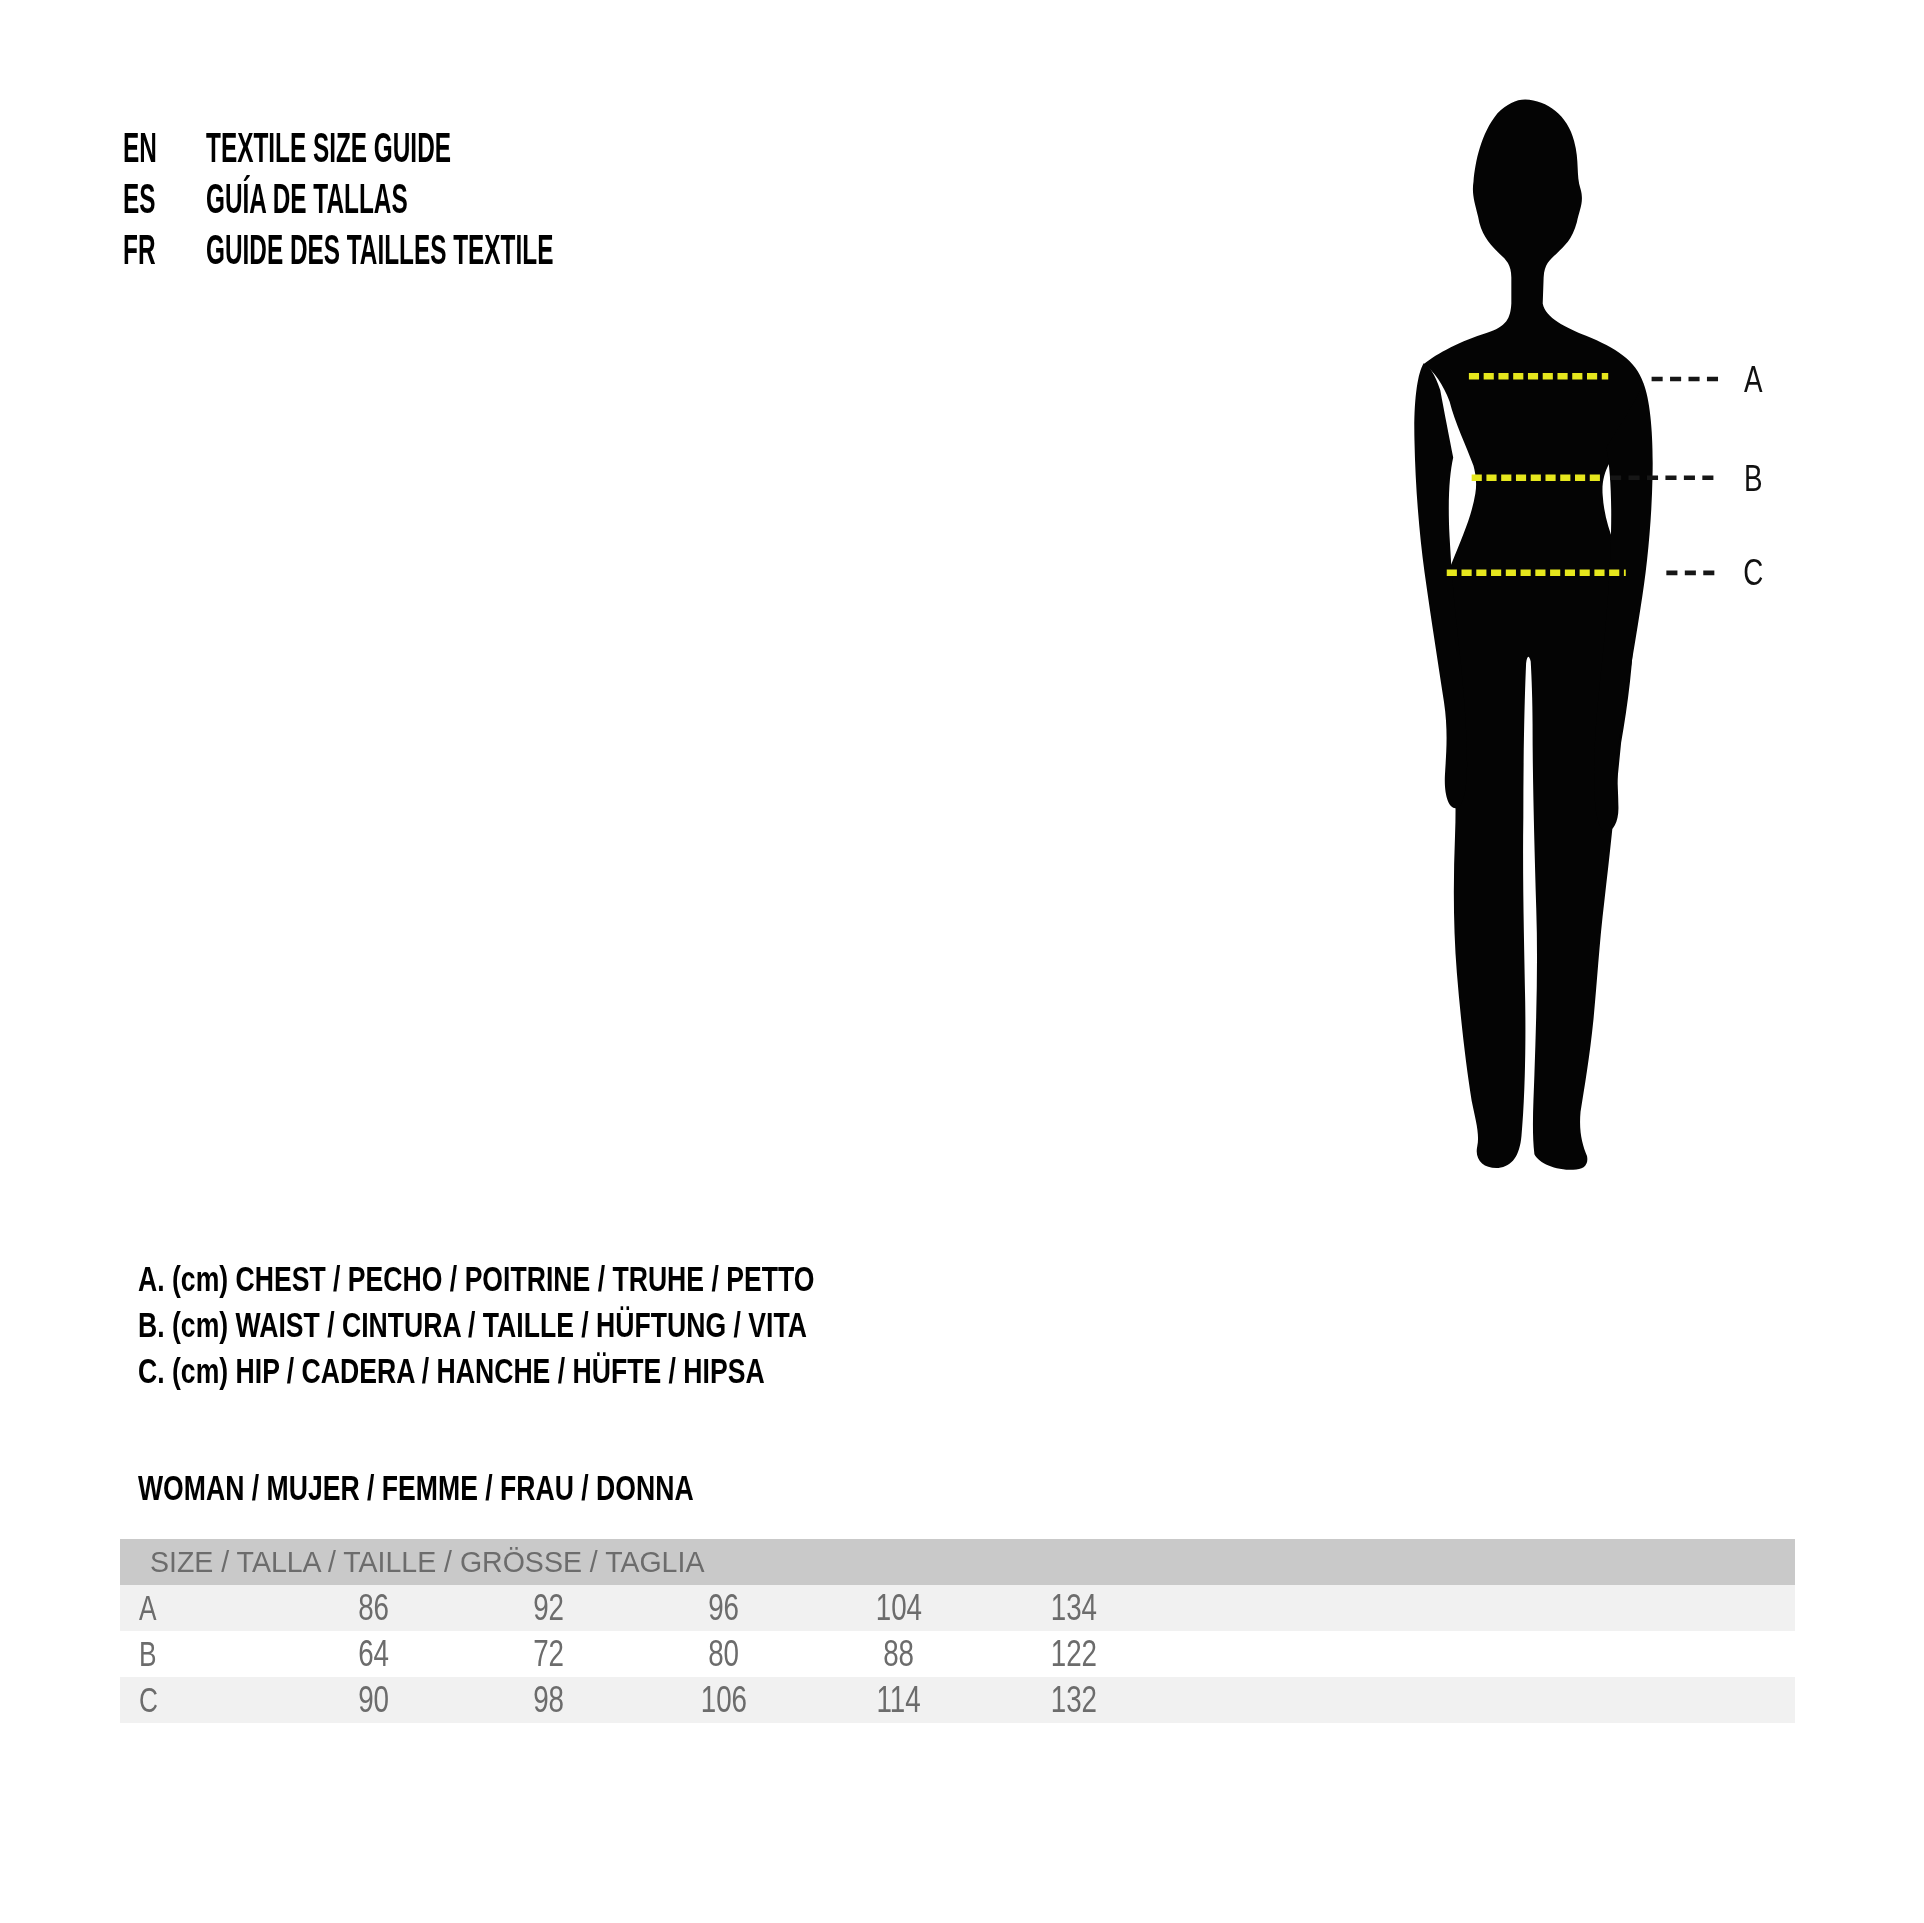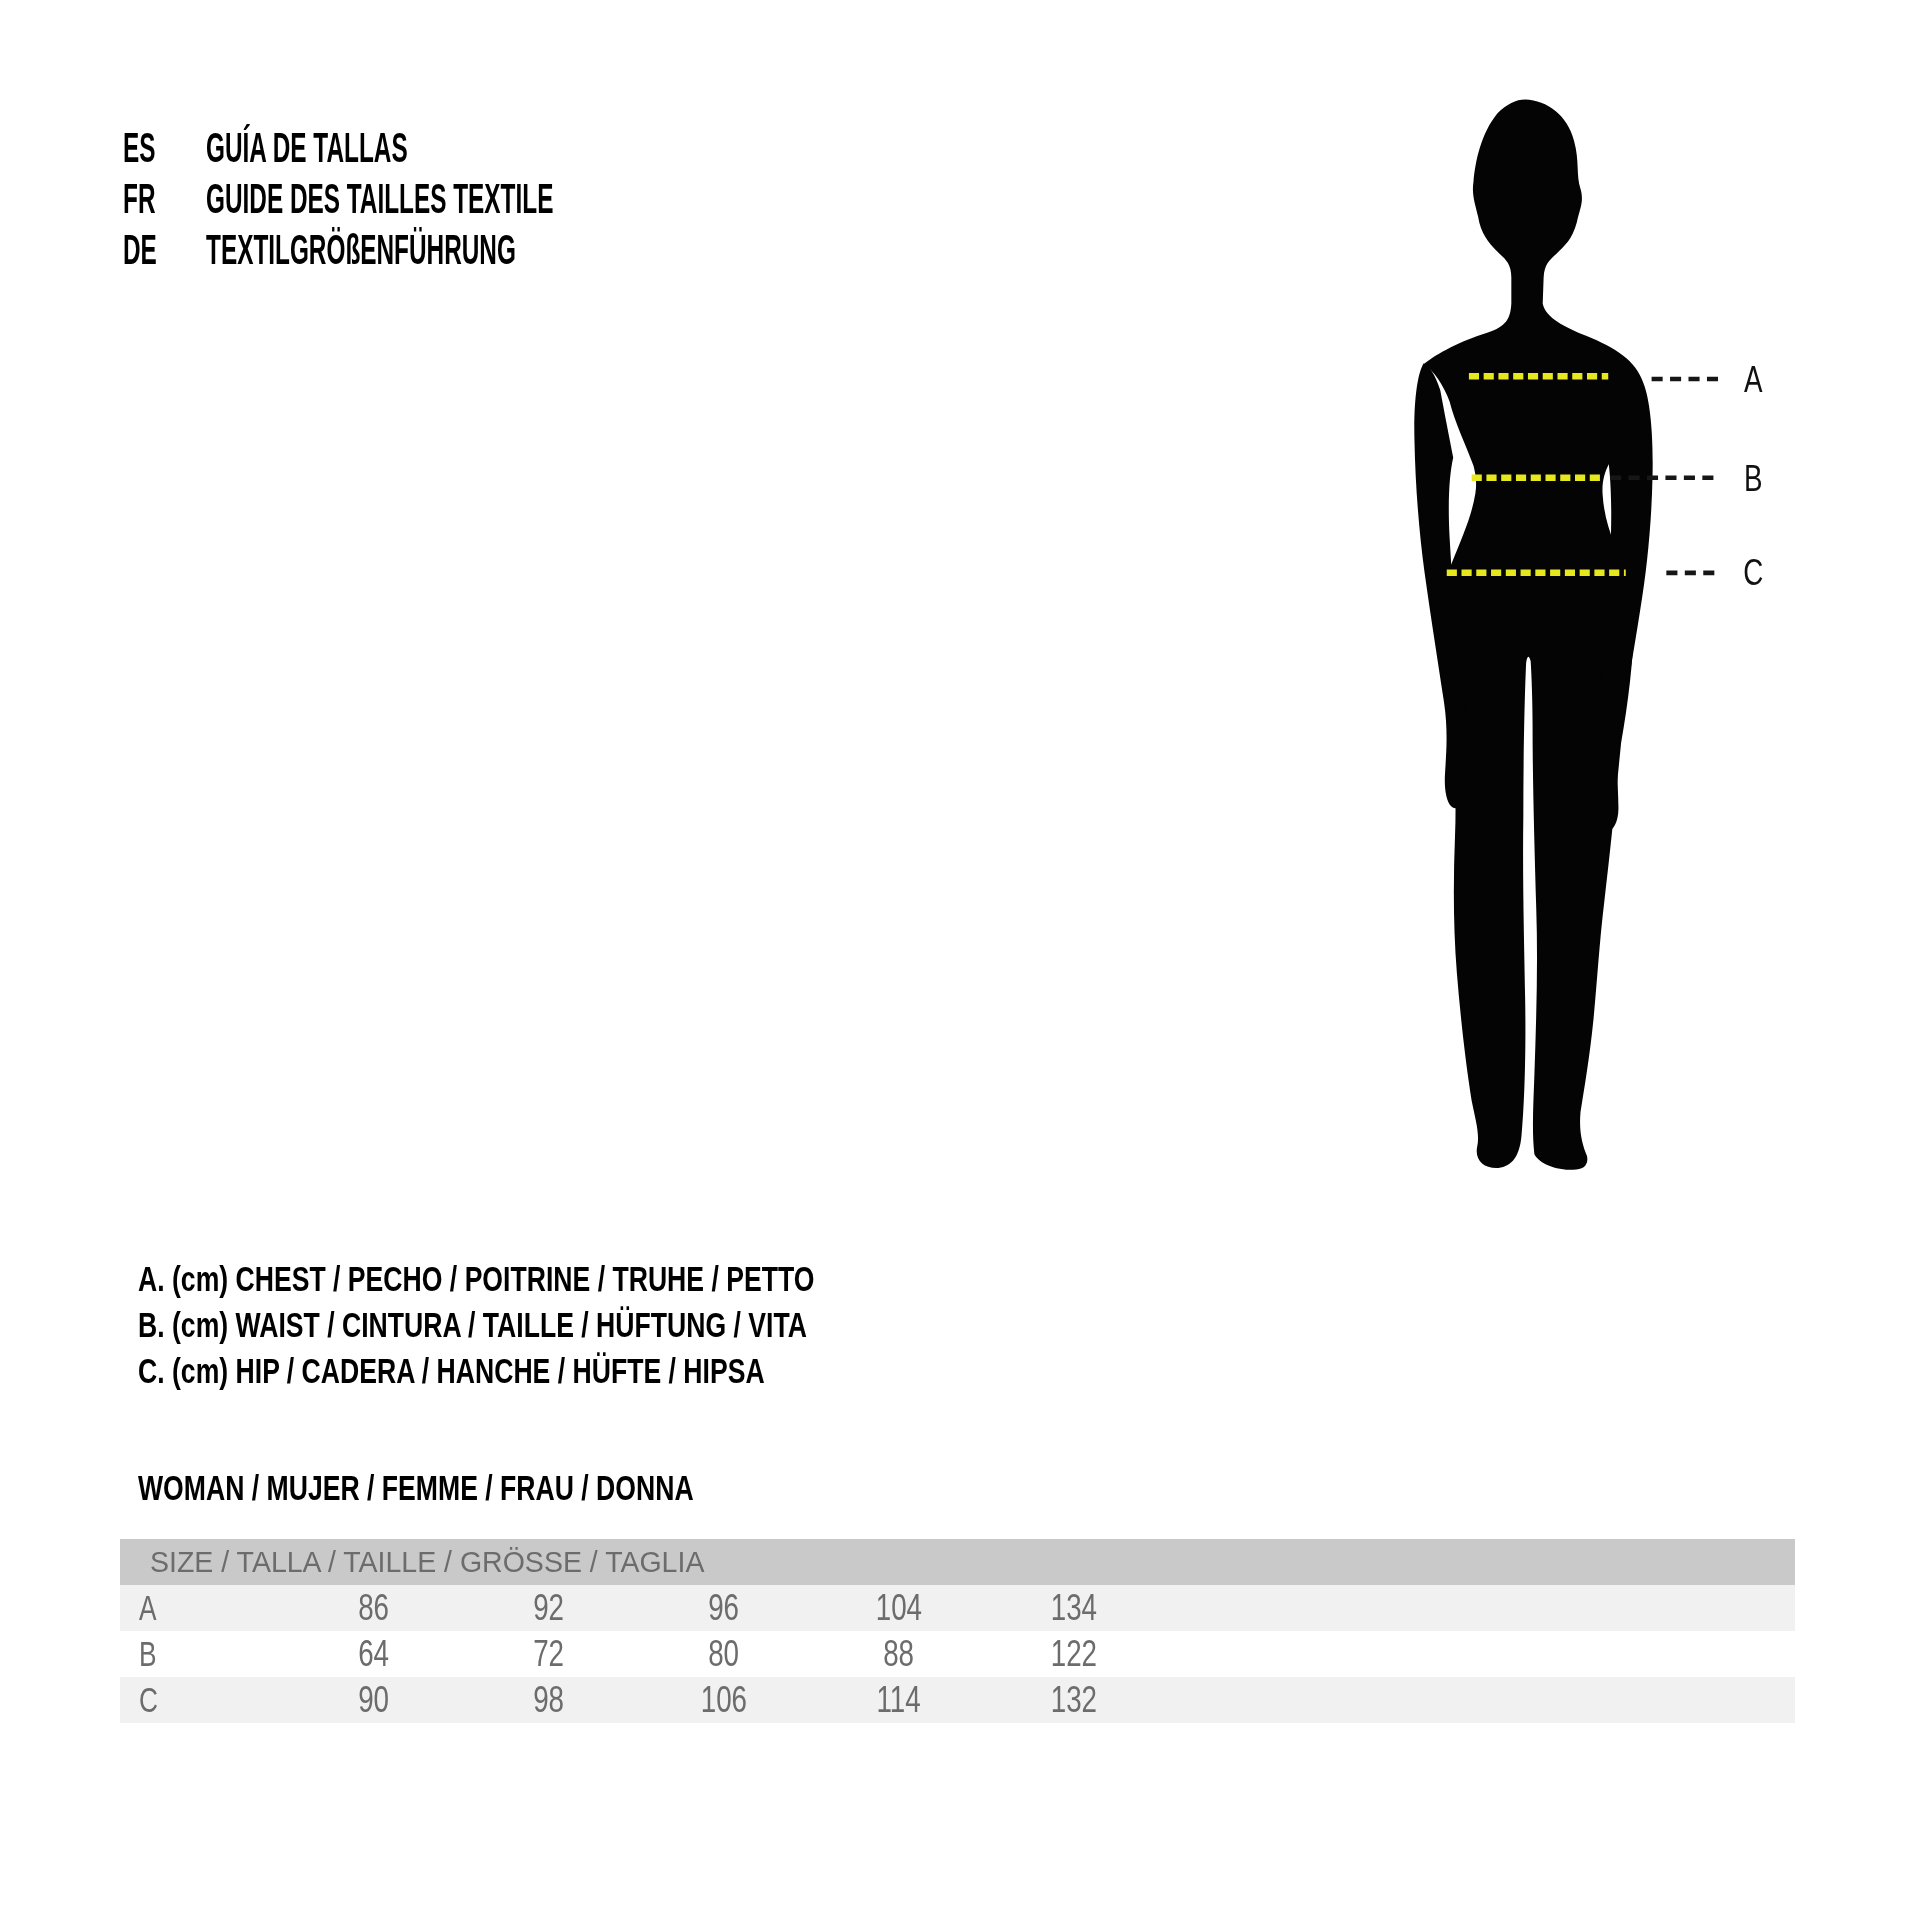--- a/index.html
+++ b/index.html
@@ -71,30 +71,30 @@
   .st-cell{text-align:center;font-size:37px;white-space:nowrap;}
   .st-cell span{display:inline-block;transform:scaleX(0.75);transform-origin:center;}
 </style>
 </head>
 <body>
 
 <div class="stage">
 
   <section class="lang-block">
     <div class="lang-row">
+      <span class="code">EN</span>
+      <span class="label">TEXTILE SIZE GUIDE</span>
+    </div>
+    <div class="lang-row">
       <span class="code">ES</span>
       <span class="label">GUÍA DE TALLAS</span>
     </div>
     <div class="lang-row">
       <span class="code">FR</span>
       <span class="label">GUIDE DES TAILLES TEXTILE</span>
-    </div>
-    <div class="lang-row">
-      <span class="code">DE</span>
-      <span class="label">TEXTILGRÖßENFÜHRUNG</span>
     </div>
   </section>
 
   <svg class="figure-svg" viewBox="0 0 440 1180" xmlns="http://www.w3.org/2000/svg">
     <g transform="translate(5,5)">
       <path d="M 148,3
                C 172,4 194,20 201,48
                C 207,70 203,85 208,100
                C 212,114 207,122 204,136
                C 199,155 190,162 183,169

